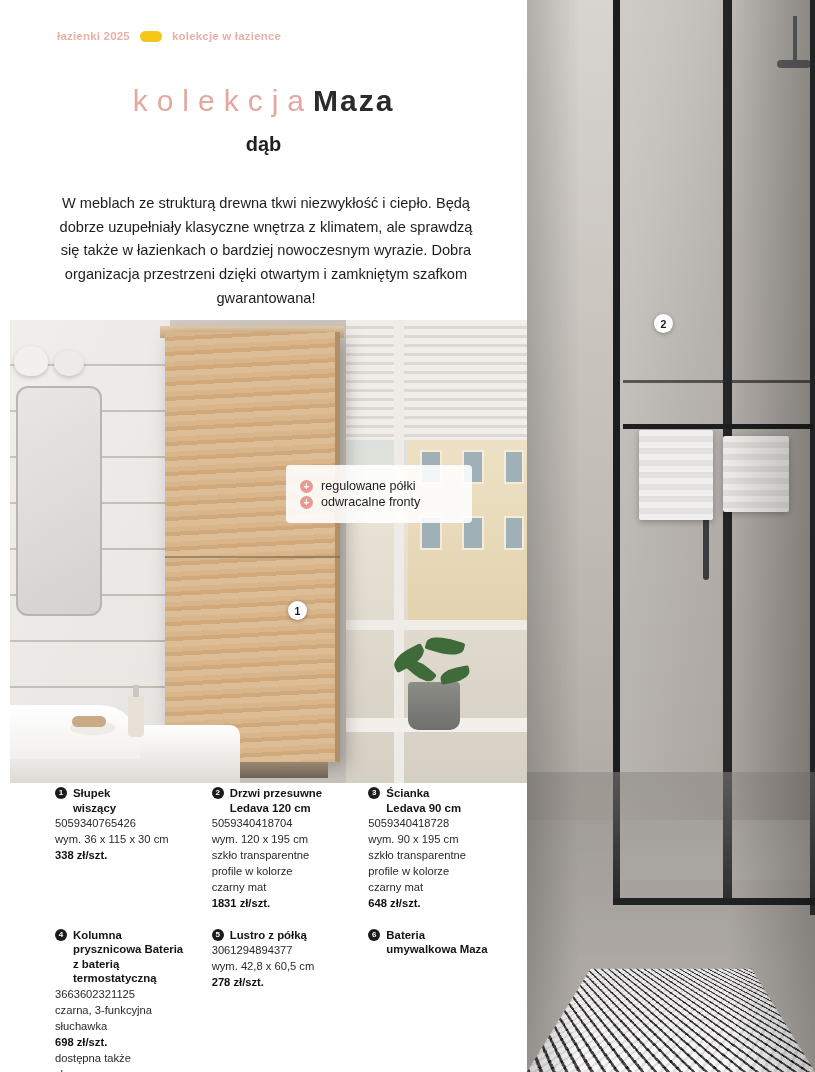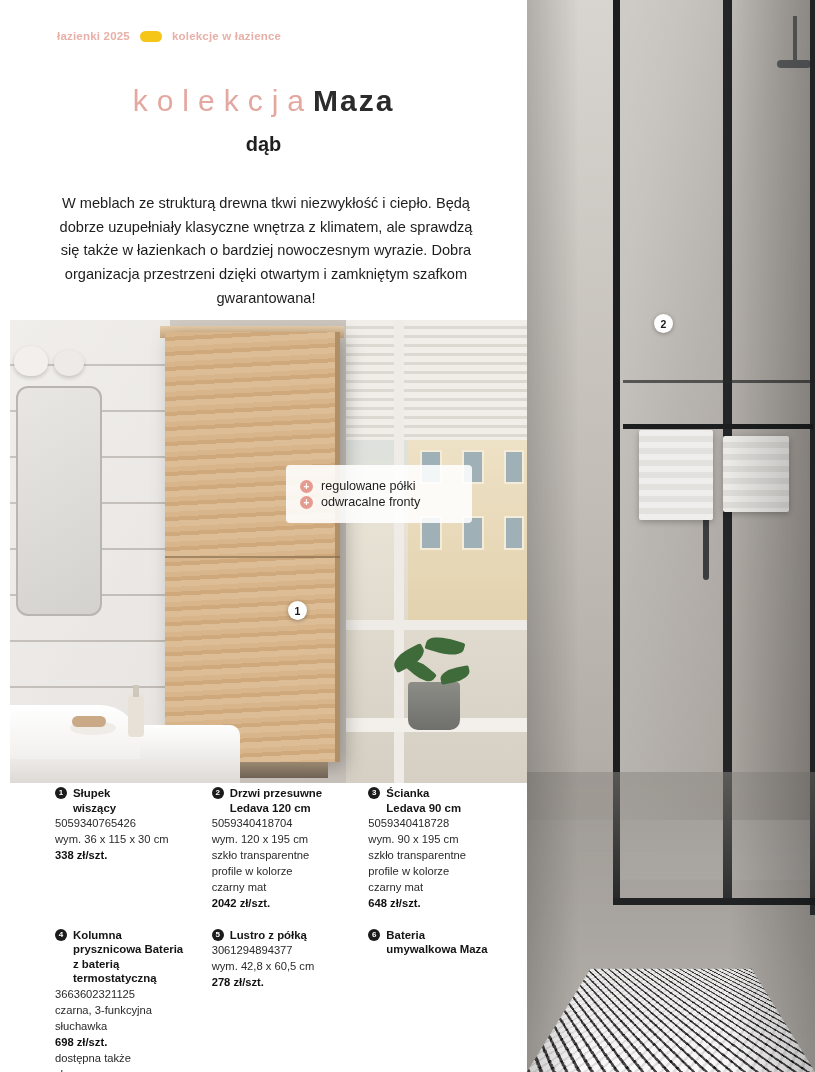--- a/index.html
+++ b/index.html
@@ -363,21 +363,21 @@
             <span>Drzwi przesuwne</span><br>
             <span>Ledava 120 cm</span>
           </span>
         </div>
         <div class="pbody">
           <div>5059340418704</div>
           <div>wym. 120 x 195 cm</div>
           <div>szkło transparentne</div>
           <div>profile w kolorze</div>
           <div>czarny mat</div>
-          <div class="bold">2042 zł/szt.</div>
+          <div class="bold">1831 zł/szt.</div>
         </div>
       </div>
 
       <div class="pcol pblock">
         <div class="phead">
           <span class="num">3</span>
           <span>
             <span>Ścianka</span><br>
             <span>Ledava 90 cm</span>
           </span>

